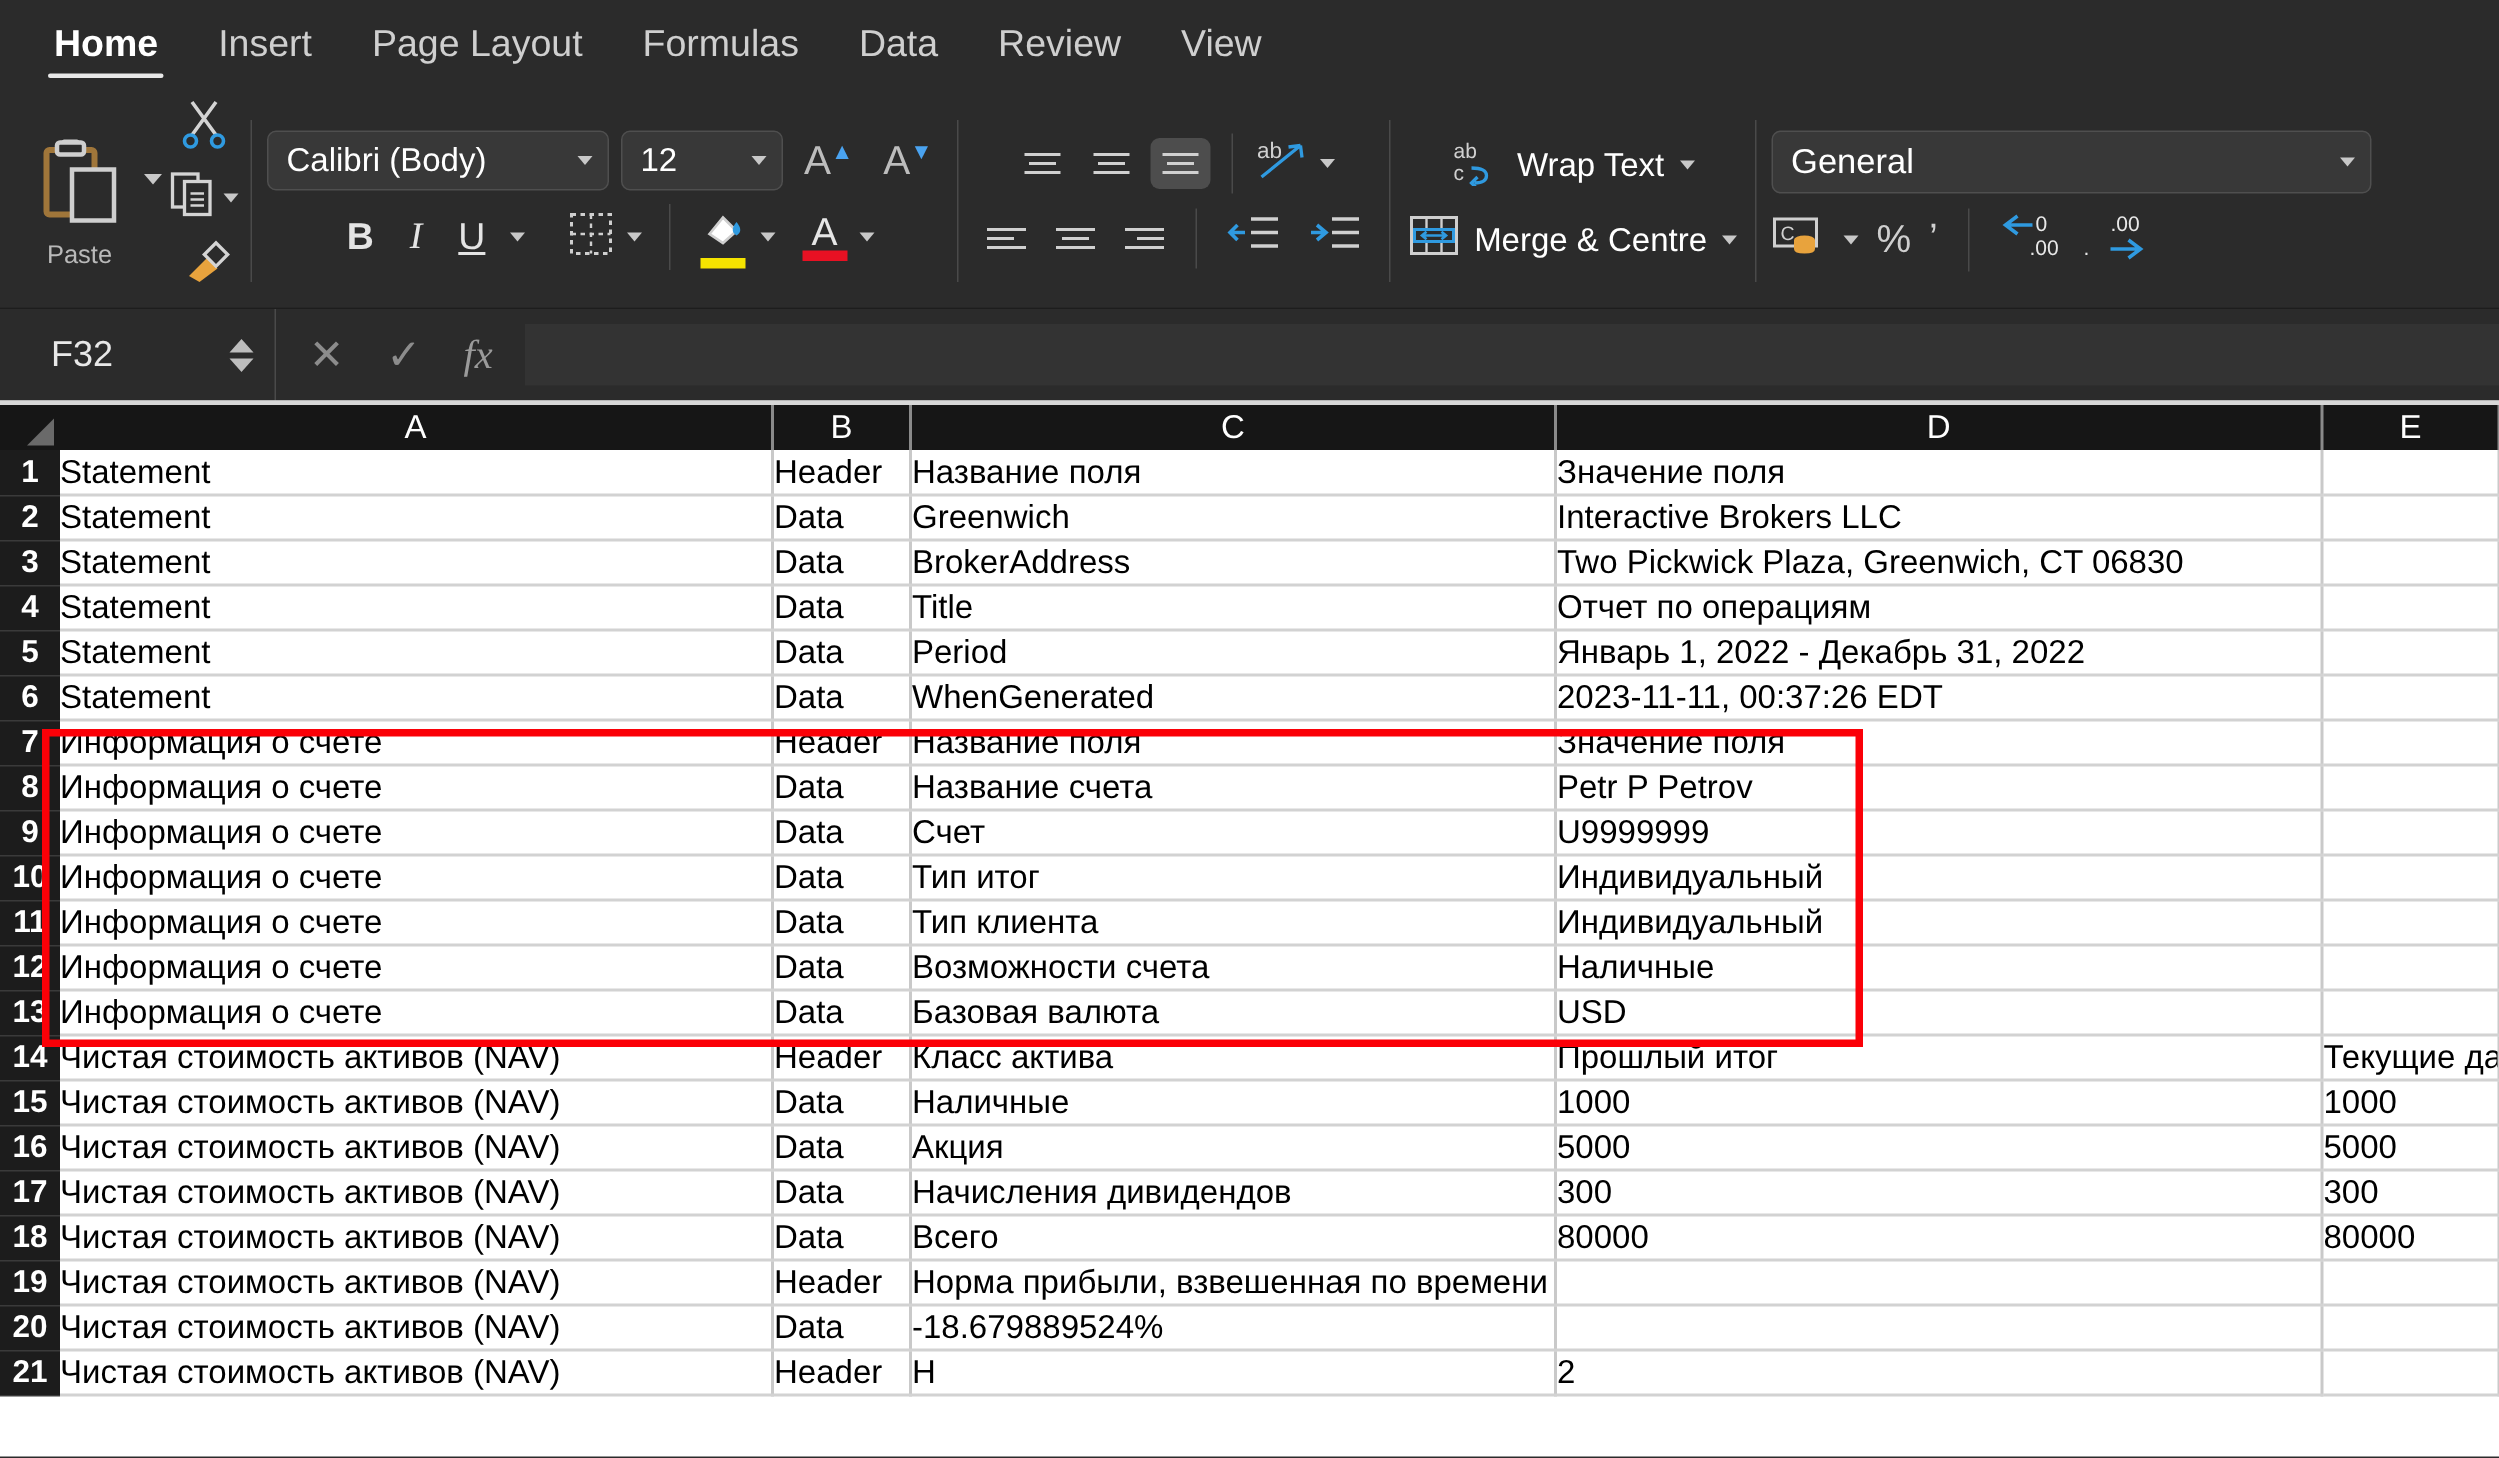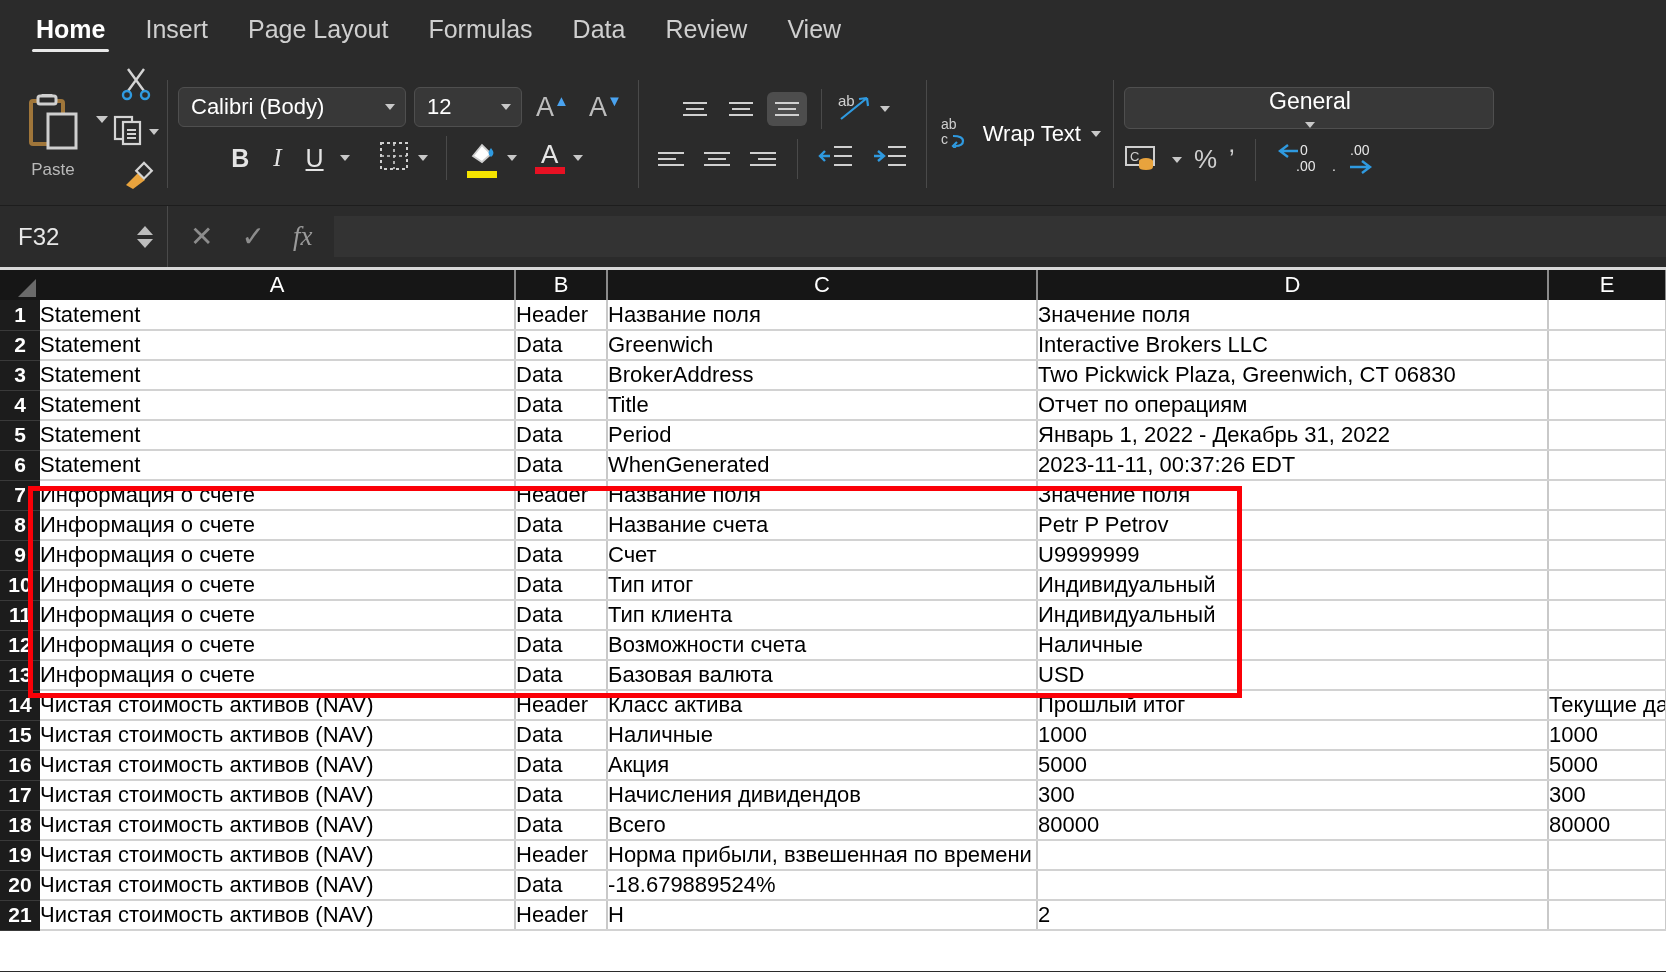--- a/index.html
+++ b/index.html
@@ -62,21 +62,21 @@
   
   #grp-font { flex-direction: column; justify-content: center; gap: 9px; padding: 0 10px; }
   .font-row1, .font-row2 { display: flex; align-items: center; gap: 8px; }
   .combo {
     background: #383838; border: 1px solid #4f4f4f; border-radius: 6px;
     height: 40px; display: flex; align-items: center; justify-content: space-between;
     padding: 0 10px 0 12px; color: #fff; font-size: 22px;
   }
   #font-name-combo { width: 228px; }
   #font-size-combo { width: 108px; }
-  #numfmt-combo { width: 370px; font-size: 23px; height: 42px; flex-direction: column;}
+  #numfmt-combo { width: 400px; font-size: 23px; height: 42px;}
   .grow-a, .shrink-a { color: #bdbdbd; font-size: 27px; position: relative; padding: 0 6px; }
   .grow-a sup, .shrink-a sup { color: #4aa3f0; font-size: 15px; }
   .btn-ico { color: #e4e4e4; font-size: 25px; padding: 2px 8px; border-radius: 4px; display:flex; align-items:center; }
   .btn-ico.bold { font-weight: bold; }
   .btn-ico.ital { font-style: italic; font-family: "Liberation Serif", serif; }
   .btn-ico.under { text-decoration: underline; }
   .swatch-btn { display: flex; flex-direction: column; align-items: center; gap: 1px; }
   .swatch-bar { width: 30px; height: 7px; }
 
   
@@ -99,21 +99,21 @@
   .num-row { display: flex; align-items: center; gap: 12px; }
   .num-ico { color: #cfcfcf; font-size: 26px; }
 
   
   #formula-bar {
     height: 62px; background: #2b2b2b; display: flex; align-items: stretch;
     border-top: 1px solid #1d1d1d;
   }
   #name-box {
     width: 168px; display: flex; align-items: center; justify-content: space-between;
-    padding: 0 14px 0 18px; border-right: 1px solid #4a4a4a; color: #e8e8e8; font-size: 24px;
+    padding: 0 14px 0 18px; border-right: 1px solid #4a4a4a; color: #e8e8e8; font-size: 24px; margin-left: 16px;
   }
   .spin { display: flex; flex-direction: column; gap: 4px; }
   .spin i { width: 0; height: 0; border-left: 8px solid transparent; border-right: 8px solid transparent; }
   .spin i.up { border-bottom: 9px solid #bdbdbd; }
   .spin i.dn { border-top: 9px solid #bdbdbd; }
   #fbar-actions { display: flex; align-items: center; gap: 28px; padding: 0 22px; color: #8c8c8c; font-size: 28px; }
   #fx { font-family: "Liberation Serif", serif; font-style: italic; font-size: 27px; color: #9a9a9a; }
   #formula-input { flex: 1; background: #333333; margin: 10px 0 10px 0; border: none; }
 
   
@@ -321,20 +321,32 @@
   <div class="rgroup" id="grp-wrap">
     <div class="wrap-row">
       <span>
         <svg width="34" height="34" viewBox="0 0 34 34">
           <text x="2" y="15" font-size="14" fill="#d0d0d0" font-family="Liberation Sans, sans-serif">ab</text>
           <text x="2" y="30" font-size="14" fill="#d0d0d0" font-family="Liberation Sans, sans-serif">c</text>
           <path d="M14 22 q10 0 10 5 q0 5 -8 5 M18 28 l-4 4 l4 4" stroke="#2f9ae0" stroke-width="2.2" fill="none"></path>
         </svg>
       </span>
       <span>Wrap Text</span>
+      <span class="chev sm"></span>
+    </div>
+    <div class="wrap-row">
+      <span>
+        <svg width="34" height="30" viewBox="0 0 34 30">
+          <rect x="2" y="3" width="30" height="24" fill="none" stroke="#cfcfcf" stroke-width="2"></rect>
+          <path d="M2 11 h30 M2 19 h30 M12 3 v24 M22 3 v24" stroke="#cfcfcf" stroke-width="1.6"></path>
+          <rect x="4" y="11" width="26" height="8" fill="#2b2b2b" stroke="#2f9ae0" stroke-width="2"></rect>
+          <path d="M10 15 h14 M12 12.5 l-3 2.5 l3 2.5 M22 12.5 l3 2.5 l-3 2.5" stroke="#2f9ae0" stroke-width="1.8" fill="none"></path>
+        </svg>
+      </span>
+      <span>Merge &amp; Centre</span>
       <span class="chev sm"></span>
     </div>
   </div>
 
   <div class="vsep"></div>
 
   <div class="rgroup" id="grp-number">
     <div class="combo" id="numfmt-combo">
       <span>General</span>
       <span class="chev sm"></span>

